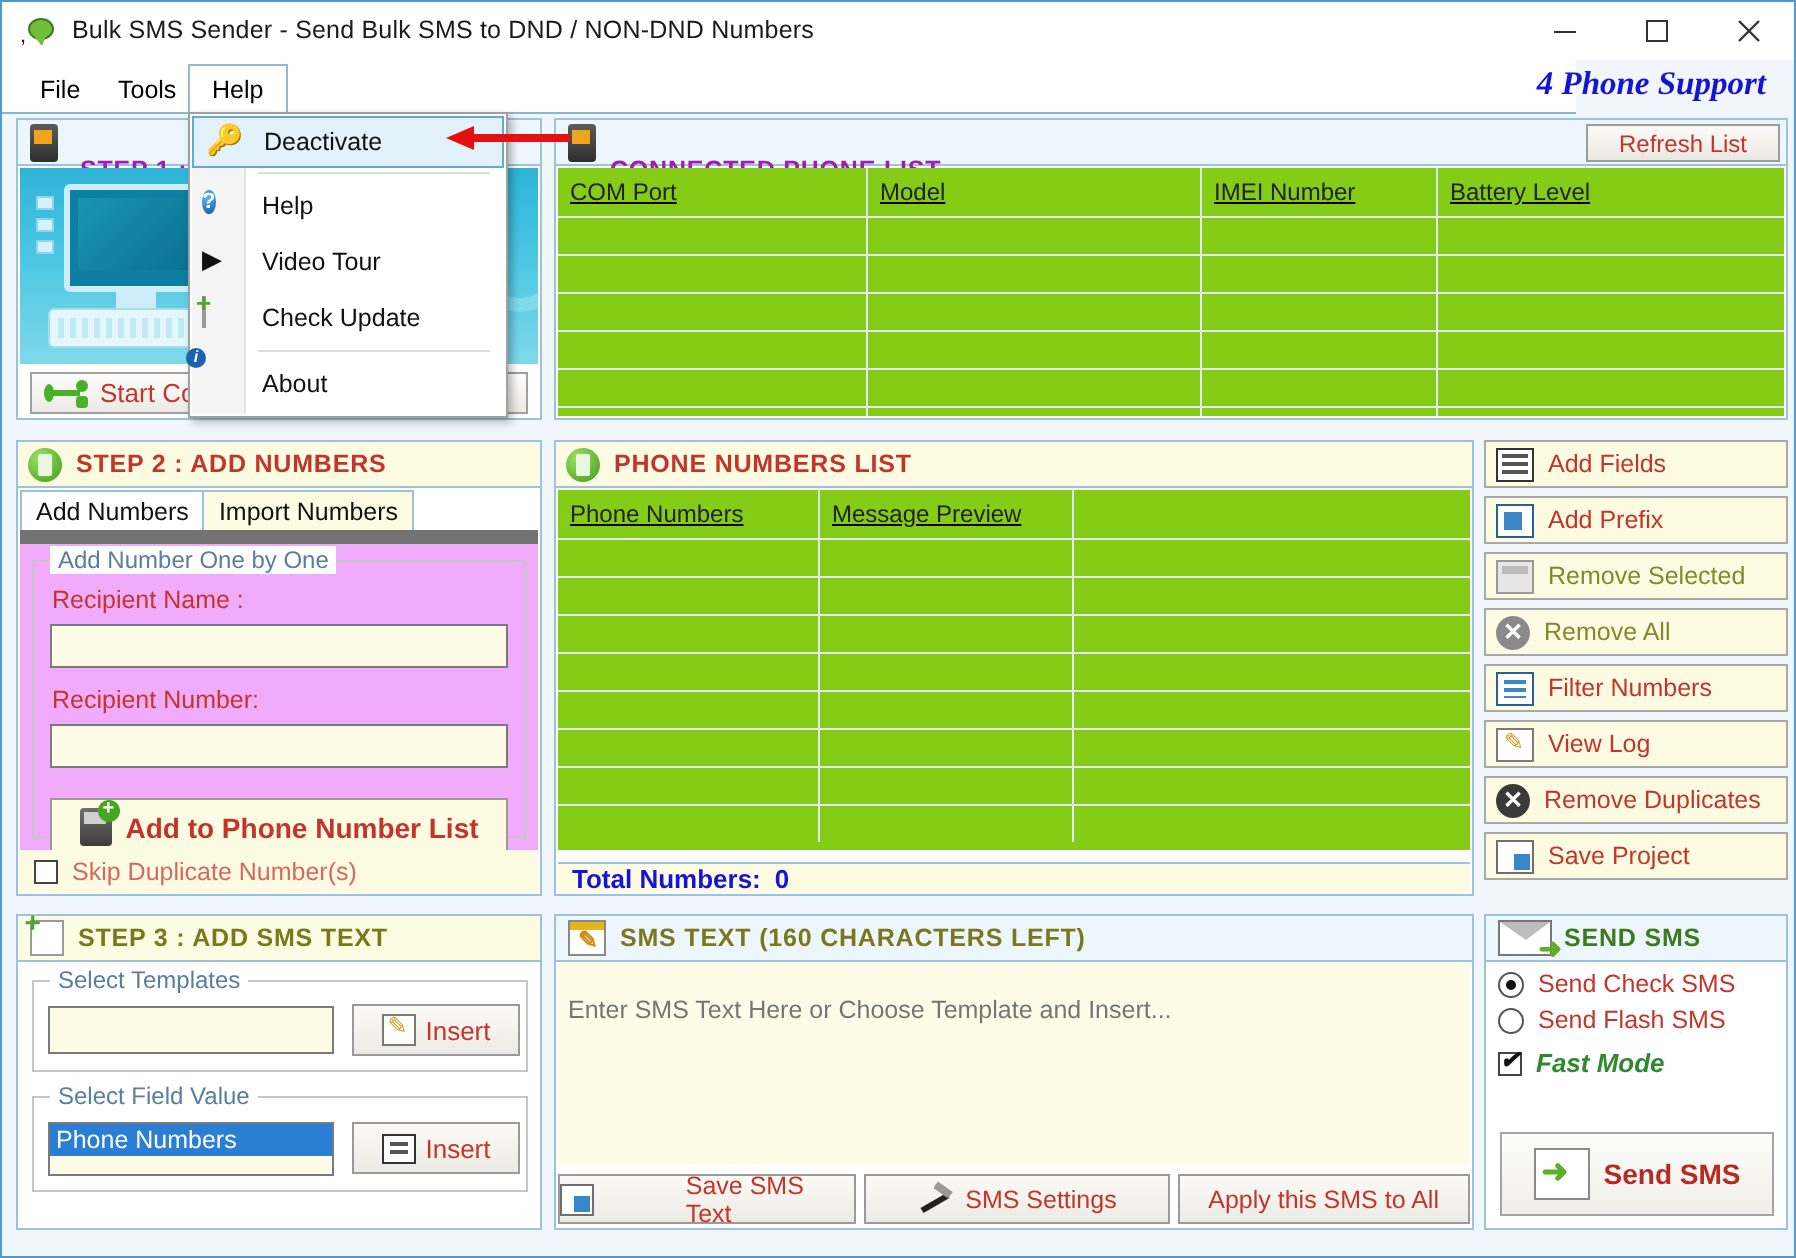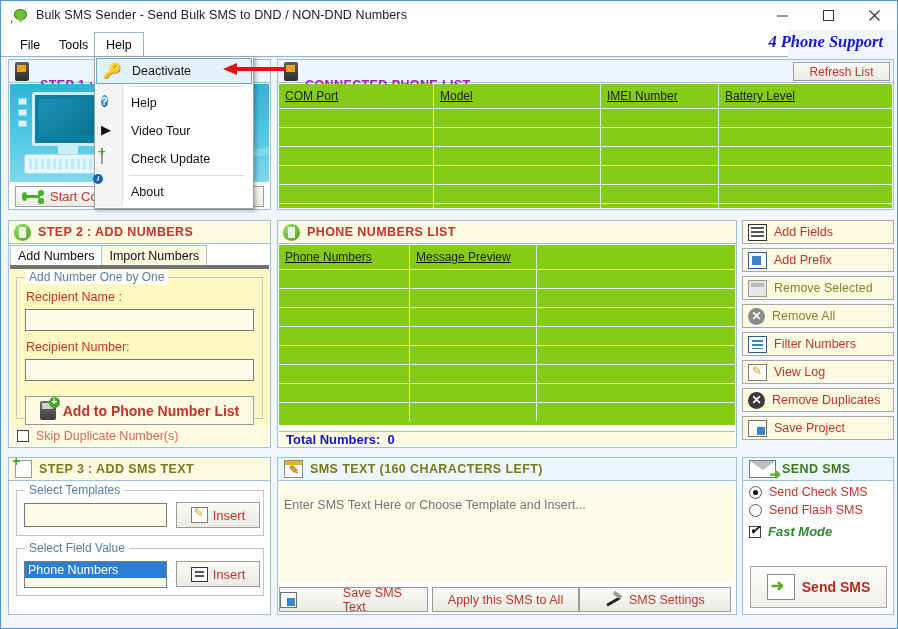--- a/index.html
+++ b/index.html
@@ -204,21 +204,21 @@
   .tabstrip { position:absolute; left:1px; top:24px; height:20px; display:flex; }
   .tab {
     height: 20px; padding: 0 7px; font-size: 12.5px;
     display:flex; align-items:center;
     border:1px solid #9cc2dd; border-bottom:none;
     background:#fdfbe2; color:#111; margin-right:-1px;
   }
   .tab.active { background:#ffffff; border-top-color:#9cc2dd; }
   .tabbody {
     position:absolute; left:1px; right:1px; top:44px; bottom:22px;
-    background:#fef9c3; border-top:4px solid #737373;
+    background:#f0abfc; border-top:7px solid #737373;
   }
   .fieldset {
     position:absolute; left:6px; top:8px; right:6px; bottom:6px;
     border:1px solid #c5c5c5;
   }
   .legend {
     position:absolute; left:8px; top:-8px; background:#fff; padding:0 4px;
     color:#5a7da0; font-size:12px;
   }
   .flabel { position:absolute; color:#c3352b; font-size:12.5px; }
@@ -714,26 +714,26 @@
         <b style="position:absolute;left:4px;top:2px;color:#d08c13;font-size:12px;">✎</b>
       </span>
       <span class="panel-title t-olive">SMS TEXT (160 CHARACTERS LEFT)</span>
     </div>
     <textarea id="sms-area" placeholder="Enter SMS Text Here or Choose Template and Insert..." style=""></textarea>
     <div class="smsbtns">
       <div class="sbtn" style="width:150px;gap:40px;">
         <span class="ic-savesms"></span>
         <span>Save SMS Text</span>
       </div>
-      <div class="sbtn" style="width:147px;margin-right:0;">
-        <span>Apply this SMS to All</span>
-      </div>
       <div class="sbtn" style="width:153px;">
         <span class="ic-settings"></span>
         <span>SMS Settings</span>
+      </div>
+      <div class="sbtn" style="width:147px;margin-right:0;">
+        <span>Apply this SMS to All</span>
       </div>
     </div>
   </div>
 
   <div class="panel" id="sendsms">
     <div class="panel-head blue" style="padding-left:6px;">
       <span class="env"></span>
       <span class="panel-title t-green" style="margin-left:0;">SEND SMS</span>
     </div>
     <div class="radio-row">

